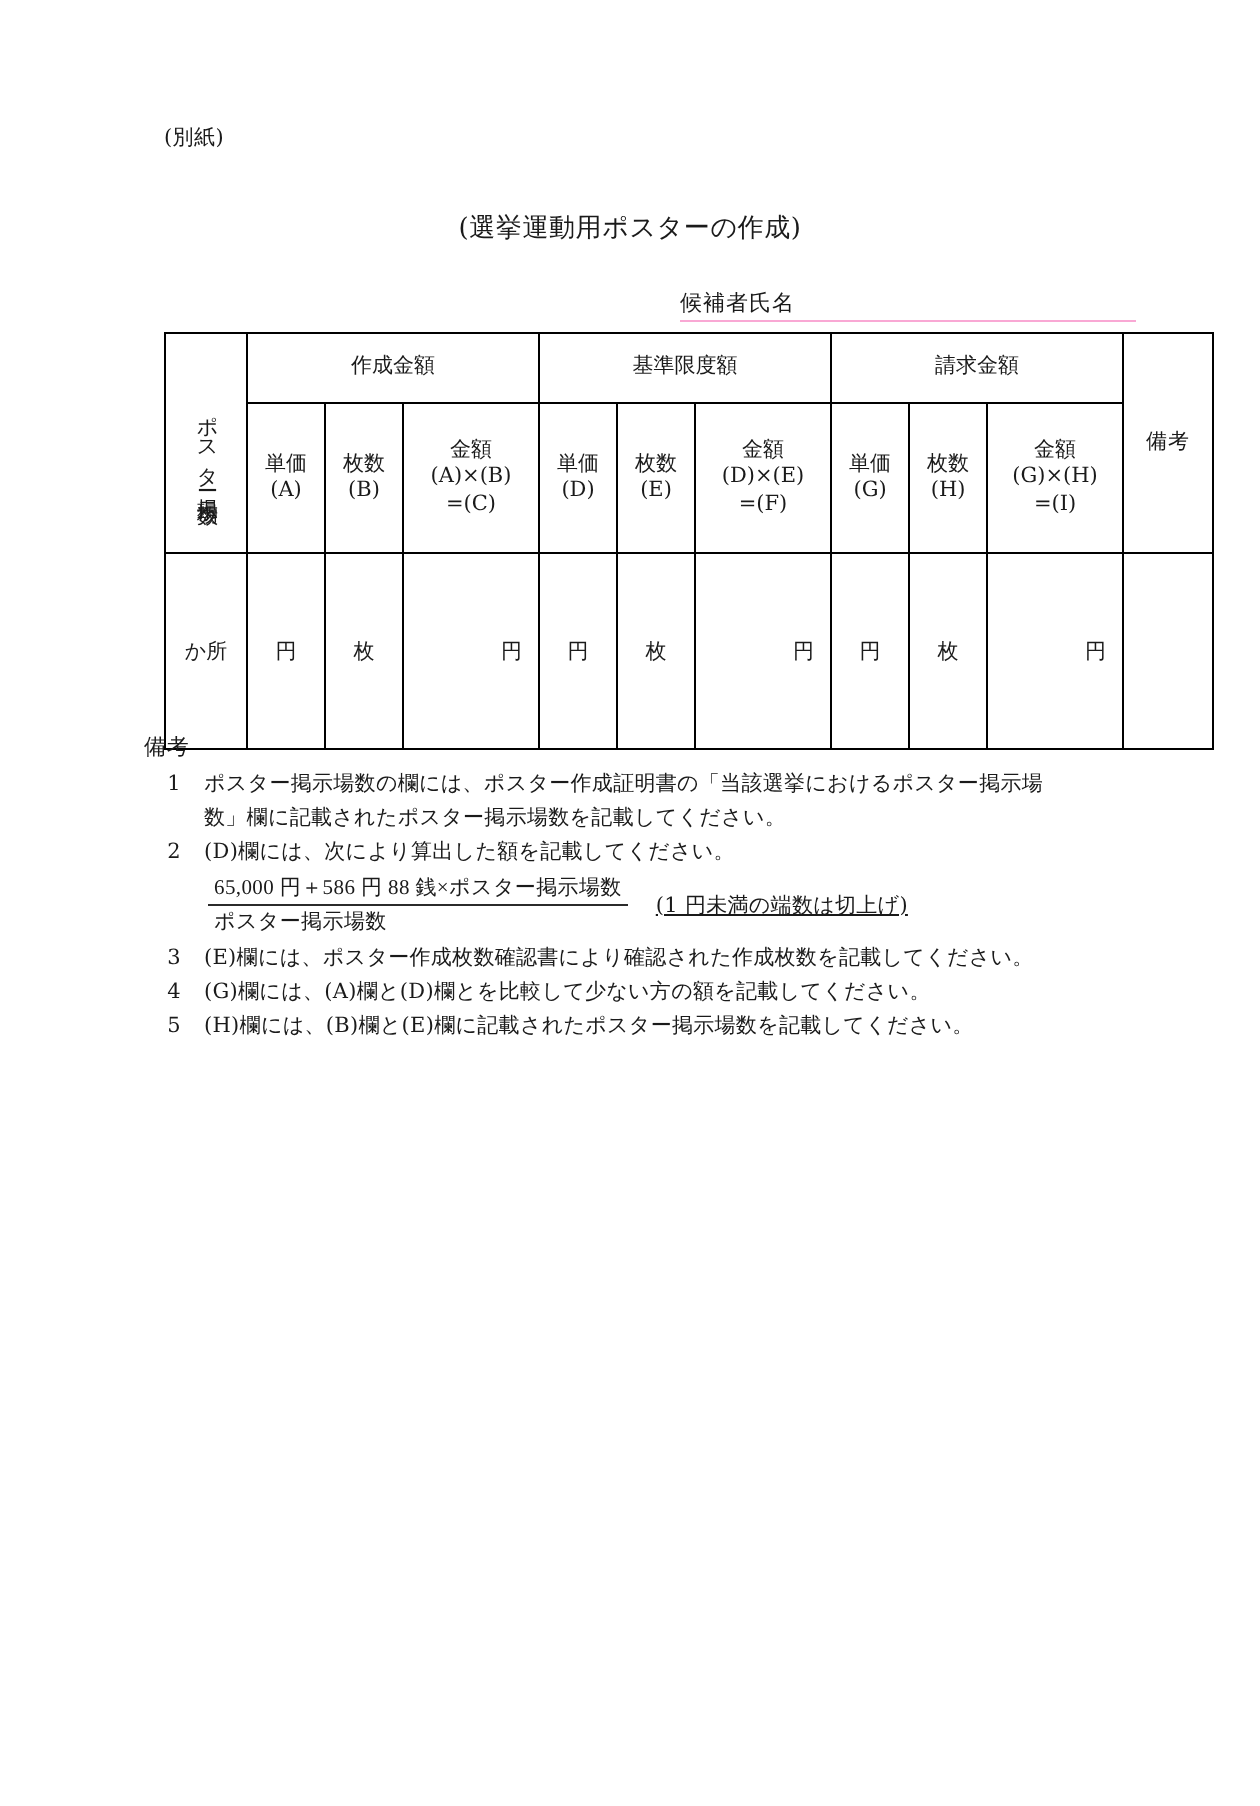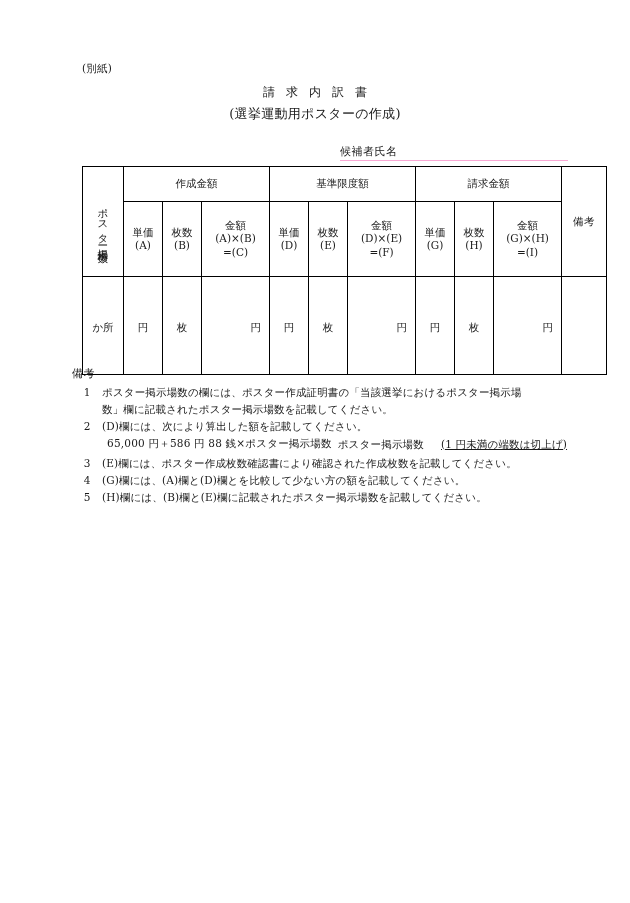--- a/index.html
+++ b/index.html
@@ -127,20 +127,21 @@
   .sub-cell .l3 { display: block; }
   .note-head {
     font-size: 10.5px;
     letter-spacing: 0.5px;
   }
   
   .data-row td {
     height: 92px;
     vertical-align: top;
     padding-top: 5px !important;
+    font-family: Liberation Mono, monospace;
   }
   .data-row td.amt {
     text-align: right;
     padding-right: 8px !important;
   }
 
   
   .remarks {
     position: absolute;
     left: 72px;
@@ -178,23 +179,24 @@
 
   
   .formula-row {
     display: flex;
     align-items: center;
     margin: 2px 0 3px 0;
     padding-left: 32px;
   }
   .fraction {
     display: inline-flex;
-    flex-direction: row;
+    flex-direction: column;
     align-items: stretch;
     text-align: left;
+    font-family: Liberation Serif, serif;
   }
   .fr-num {
     font-size: 10.5px;
     padding: 0 3px 1px 3px;
     white-space: nowrap;
     letter-spacing: 0.2px;
   }
   .fr-bar {
     border-top: 1px solid #2b2b2b;
     height: 0;
@@ -214,21 +216,20 @@
     text-decoration: underline;
   }
 </style>
 </head>
 <body>
 
 <div class="page">
 
   <div class="attach-label">(別紙)</div>
 
-  <div class="doc-title">請求内訳書</div>
   <div class="doc-subtitle">(選挙運動用ポスターの作成)</div>
 
   <div class="name-field">
     <span class="nf-label">候補者氏名</span>
     <span class="nf-value"></span>
   </div>
 
   <div class="tbl-wrap">
     <table class="form">
       <colgroup>

